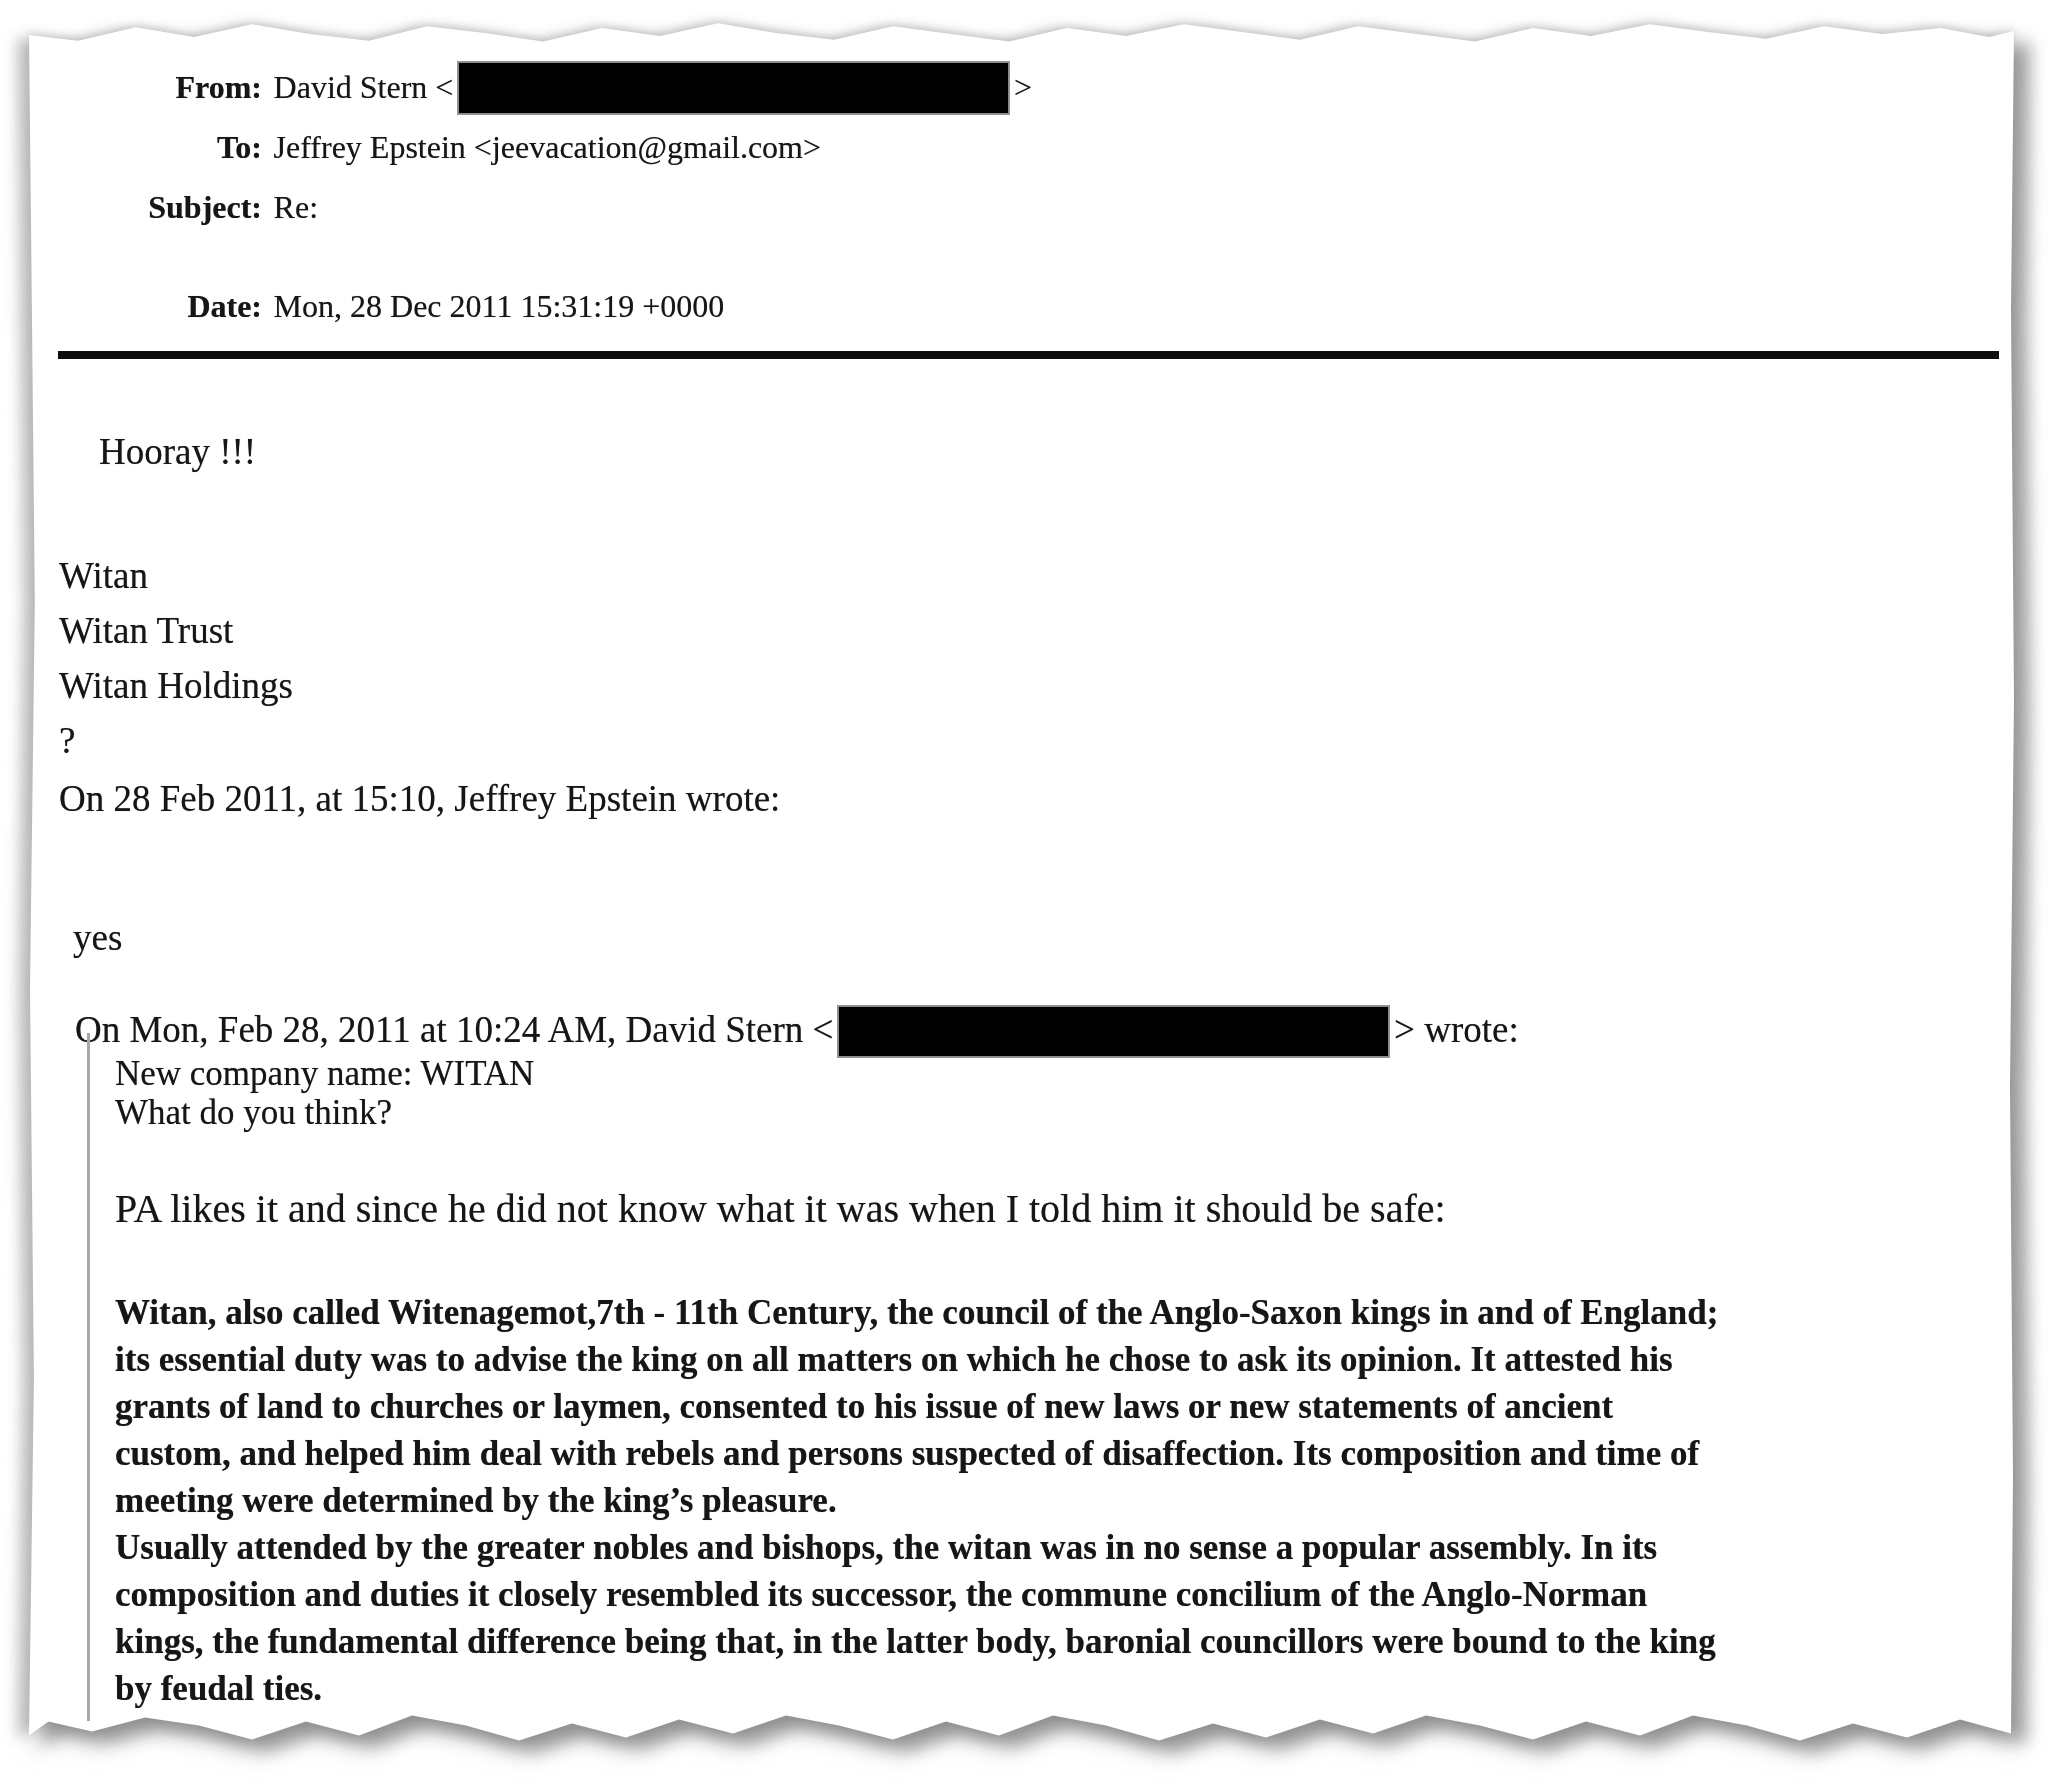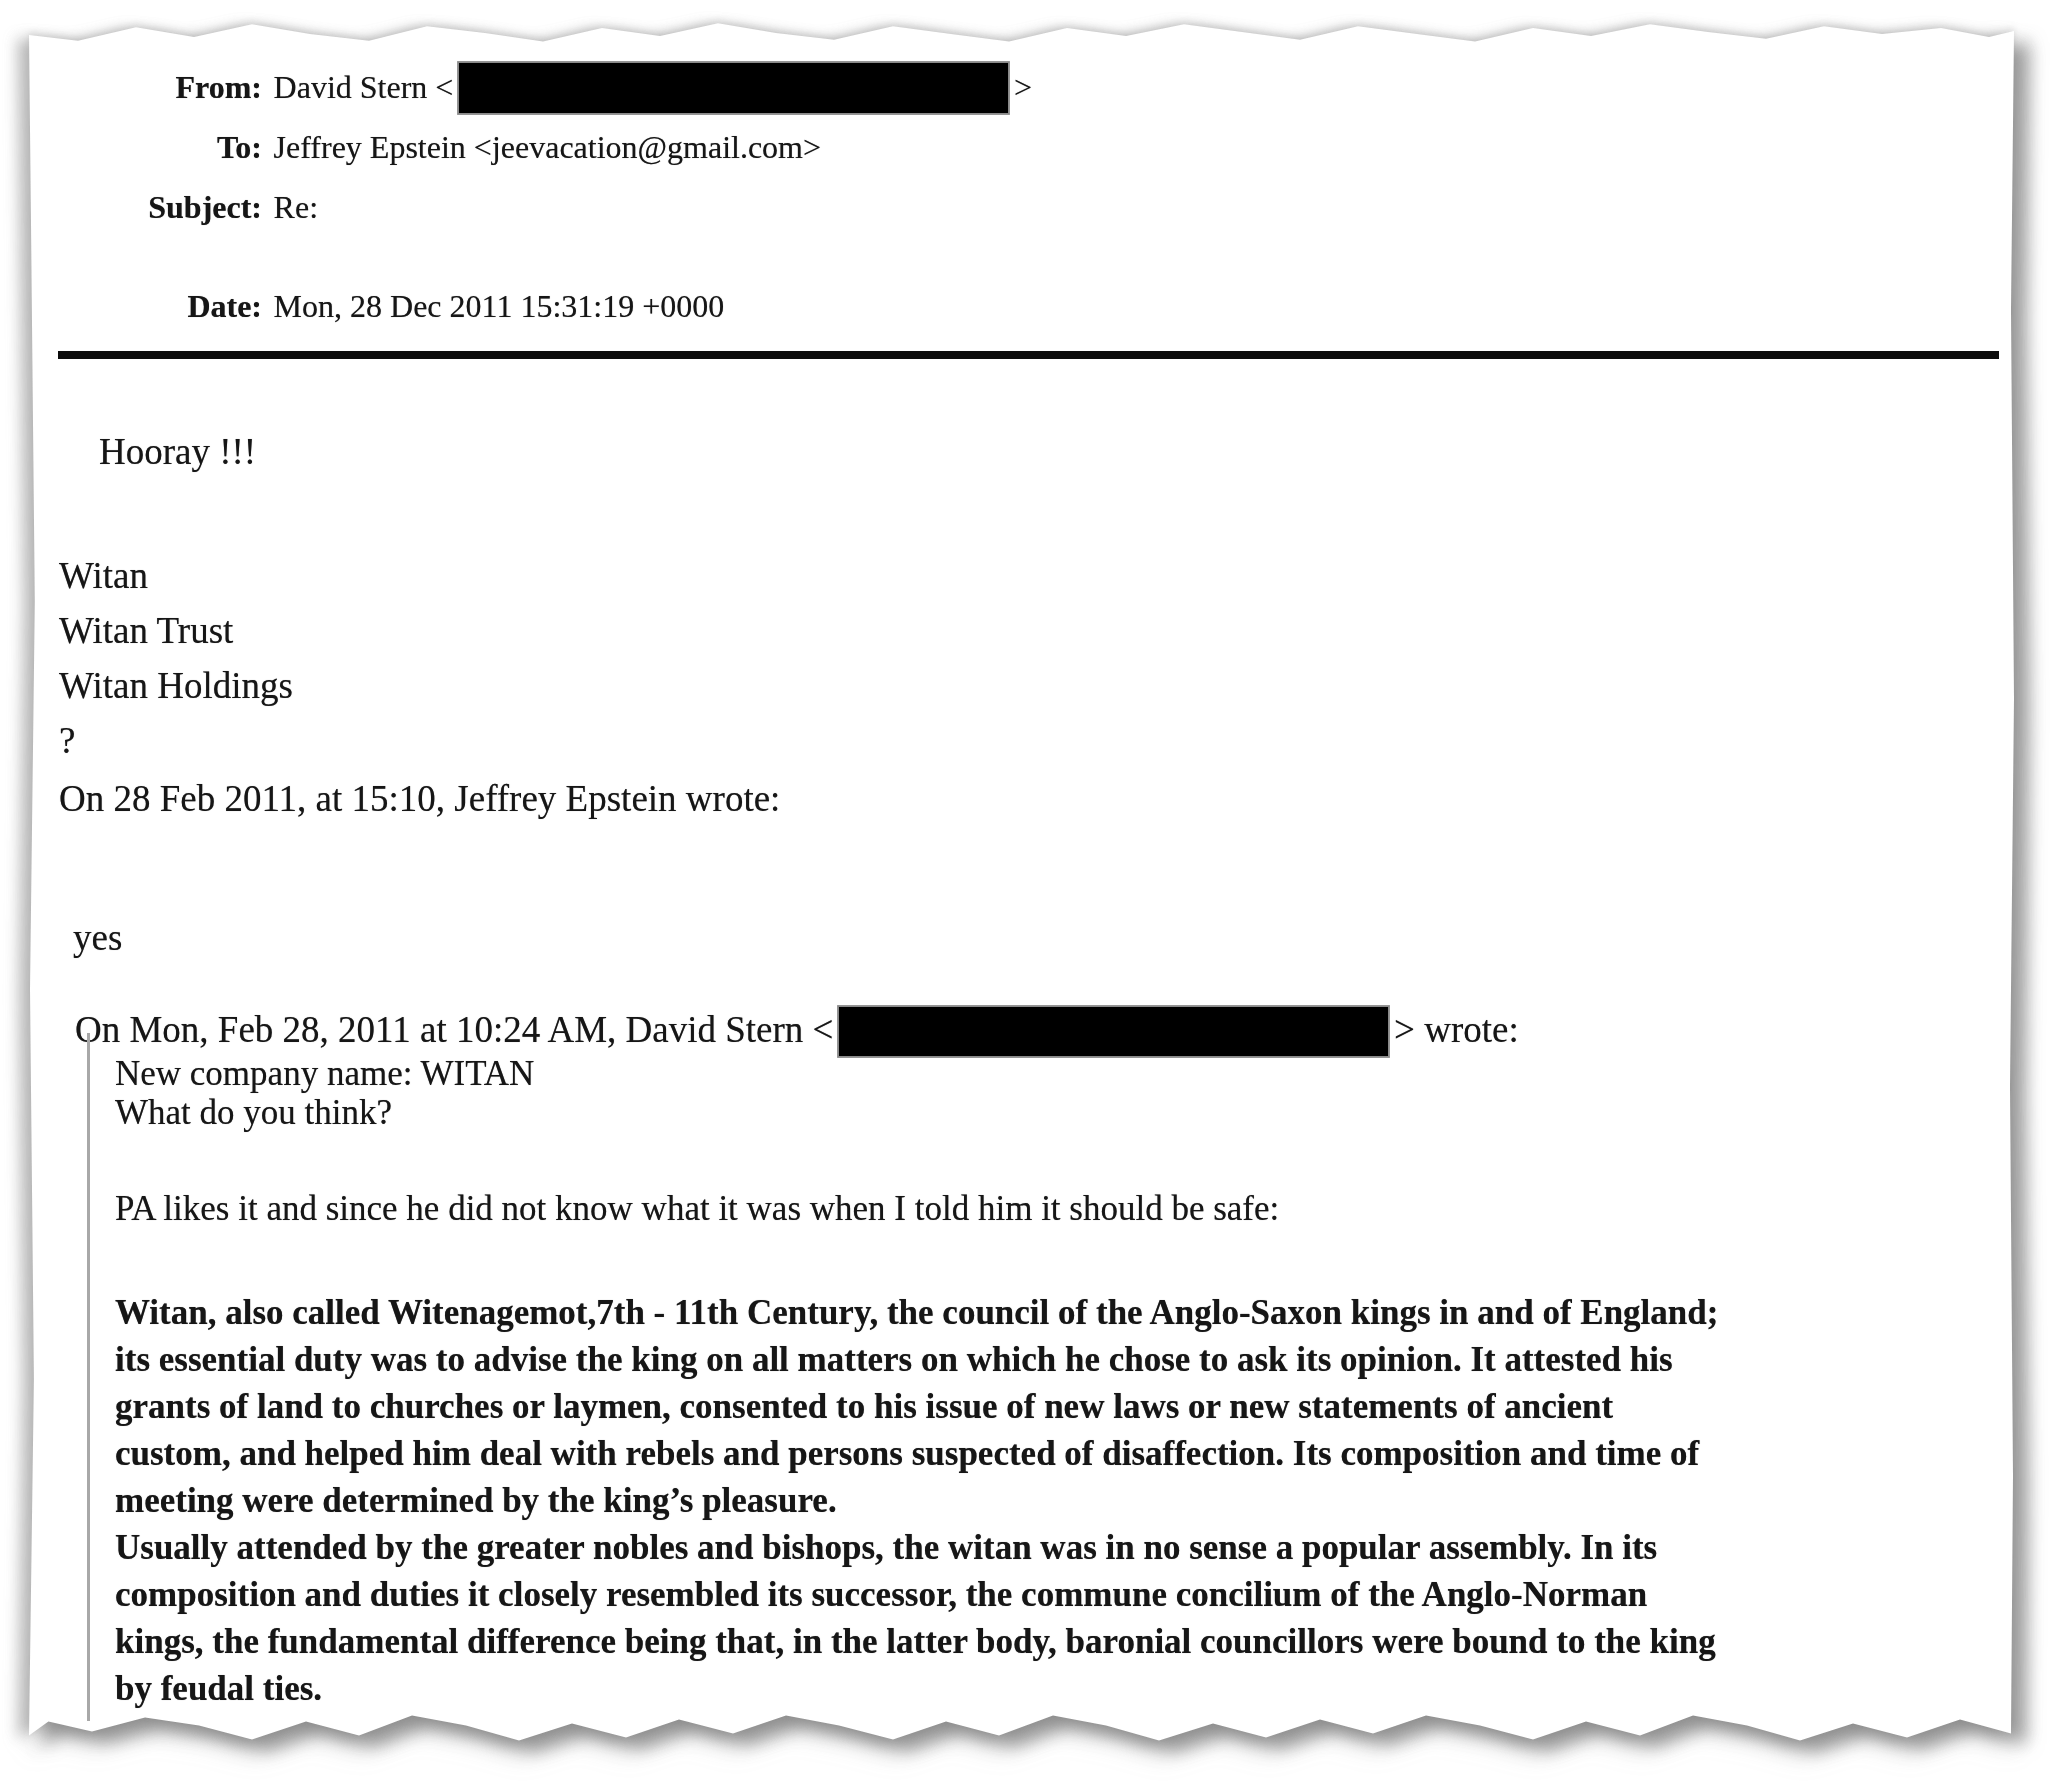--- a/index.html
+++ b/index.html
@@ -64,21 +64,21 @@
   .reply1{left:44px;top:891px;}
   .attr2{left:46px;top:983px;white-space:nowrap;}
 
   .quote{
     position:absolute;left:58px;top:1014px;width:1933px;
     border-left:3.9px solid #a8a8a8;
     padding:20.4px 0 9.7px 25px;
     box-sizing:border-box;
   }
   .q-intro{font-size:35px;line-height:39px;white-space:pre-line;}
-  .q-pa{font-size:35px;line-height:49px;margin-top:52px;white-space:pre-line;}
+  .q-pa{font-size:40px;line-height:49px;margin-top:52px;white-space:pre-line;}
   .q-desc{font-size:35px;line-height:47px;margin-top:56px;white-space:pre-line;font-weight:bold;}
 </style>
 </head>
 <body>
 
 <div class="paper-wrap">
   <div class="paper scan-text">
 
     <div class="hrow row-from">
       <div class="hlabel">From:</div>

